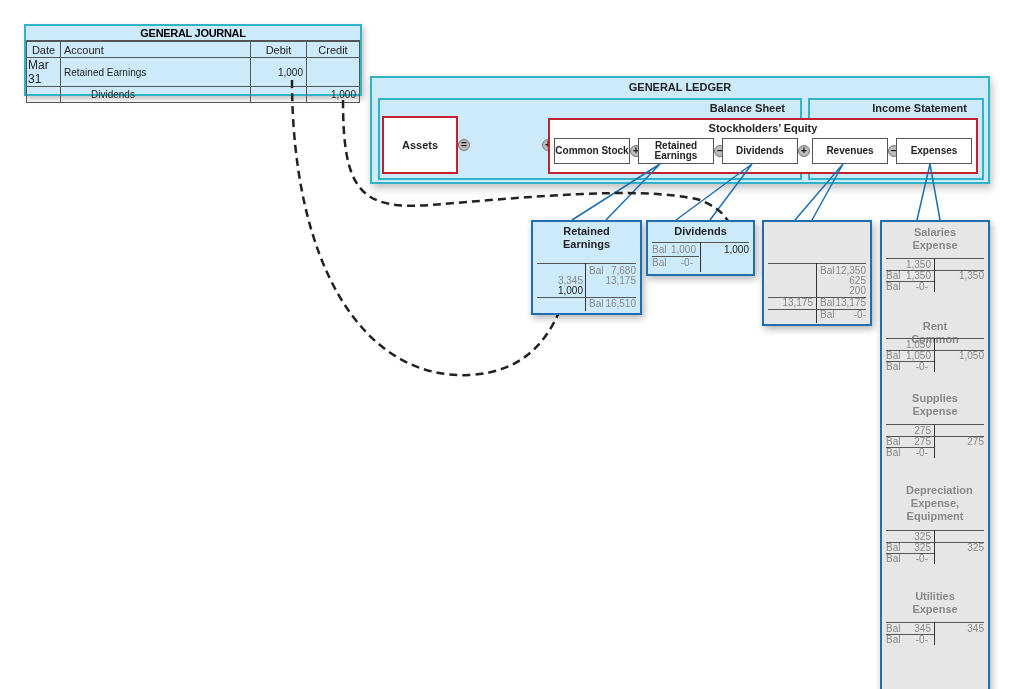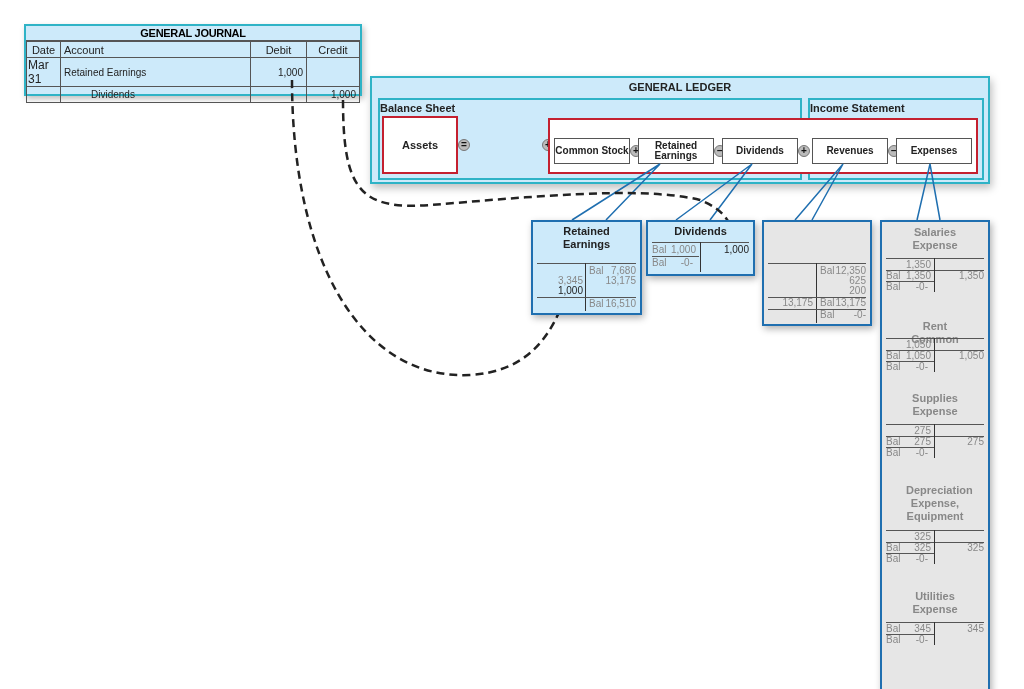--- a/index.html
+++ b/index.html
@@ -10,21 +10,21 @@
 .journal{left:24px;top:24px;width:338px;height:72px;background:#cdeafa;border:2px solid #2fb3c6;box-shadow:2px 3px 6px rgba(0,0,0,.25)}
 .journal table{border-collapse:collapse;width:100%;font-size:10px;color:#222}
 .journal td,.journal th{border:1px solid #555;padding:0 3px;height:16px}
 .journal th{font-weight:normal;font-size:11px}
 .jtitle{text-align:center;font-weight:bold;font-size:11px;height:15px;line-height:15px;border-bottom:1px solid #555}
 
 .ledger{left:370px;top:76px;width:620px;height:108px;background:#cdeafa;border:2px solid #2fb3c6;box-shadow:2px 4px 8px rgba(0,0,0,.25)}
 .ltitle{position:absolute;left:0;right:0;top:3px;text-align:center;font-weight:bold;font-size:11px;color:#222}
 .bsbox{left:6px;top:20px;width:424px;height:82px;border:2px solid #2fb3c6;background:#cdeafa}
 .isbox{left:436px;top:20px;width:176px;height:82px;border:2px solid #2fb3c6;background:#cdeafa}
-.subtitle{position:absolute;left:0;right:15px;top:2px;text-align:left;font-weight:bold;font-size:11px;color:#222}
+.subtitle{position:absolute;left:0;right:15px;top:2px;text-align:right;font-weight:bold;font-size:11px;color:#222}
 .redbox{position:absolute;background:#fff;border:2px solid #c4202f}
 .lbl{display:flex;align-items:center;justify-content:center;font-weight:bold;font-size:11px;color:#222;text-align:center;line-height:11px}
 .whbox{position:absolute;background:#fff;border:1px solid #555;display:flex;align-items:center;justify-content:center;font-weight:bold;font-size:10px;color:#222;text-align:center;line-height:10px}
 .op{position:absolute;width:12px;height:12px;border-radius:50%;background:#bbb;border:1px solid #777;color:#111;font-size:10px;font-weight:bold;line-height:10px;text-align:center}
 
 .tacc{position:absolute;background:#cdeafa;border:2px solid #1f6fb0;box-shadow:2px 3px 7px rgba(0,0,0,.3)}
 .tacc.grey{background:#e6e6e6}
 .thead{text-align:center;font-weight:bold;font-size:11px;color:#222;line-height:13px}
 .grey .thead{color:#888}
 .trow{position:relative;height:10px;font-size:10px;line-height:10px;color:#888}
@@ -77,20 +77,21 @@
       <span>Assets</span>
     </div>
     <div class="op" style="left:78px;top:39px">=</div>
     <div class="op" style="left:162px;top:39px">+</div>
   </div>
   <div class="abs isbox">
     <div class="subtitle">Income Statement</div>
   </div>
 
   <div class="redbox" style="left:176px;top:40px;width:430px;height:56px">
+    <div style="position:absolute;left:0;right:0;top:2px;text-align:center;font-weight:bold;font-size:11px;color:#222">Stockholders’ Equity</div>
     <div class="whbox" style="left:4px;top:18px;width:76px;height:26px">Common Stock</div>
     <div class="op" style="left:80px;top:25px">+</div>
     <div class="whbox" style="left:88px;top:18px;width:76px;height:26px;padding:0 8px">Retained Earnings</div>
     <div class="op" style="left:164px;top:25px">−</div>
     <div class="whbox" style="left:172px;top:18px;width:76px;height:26px">Dividends</div>
     <div class="op" style="left:248px;top:25px">+</div>
     <div class="whbox" style="left:262px;top:18px;width:76px;height:26px">Revenues</div>
     <div class="op" style="left:338px;top:25px">−</div>
     <div class="whbox" style="left:346px;top:18px;width:76px;height:26px">Expenses</div>
   </div>

